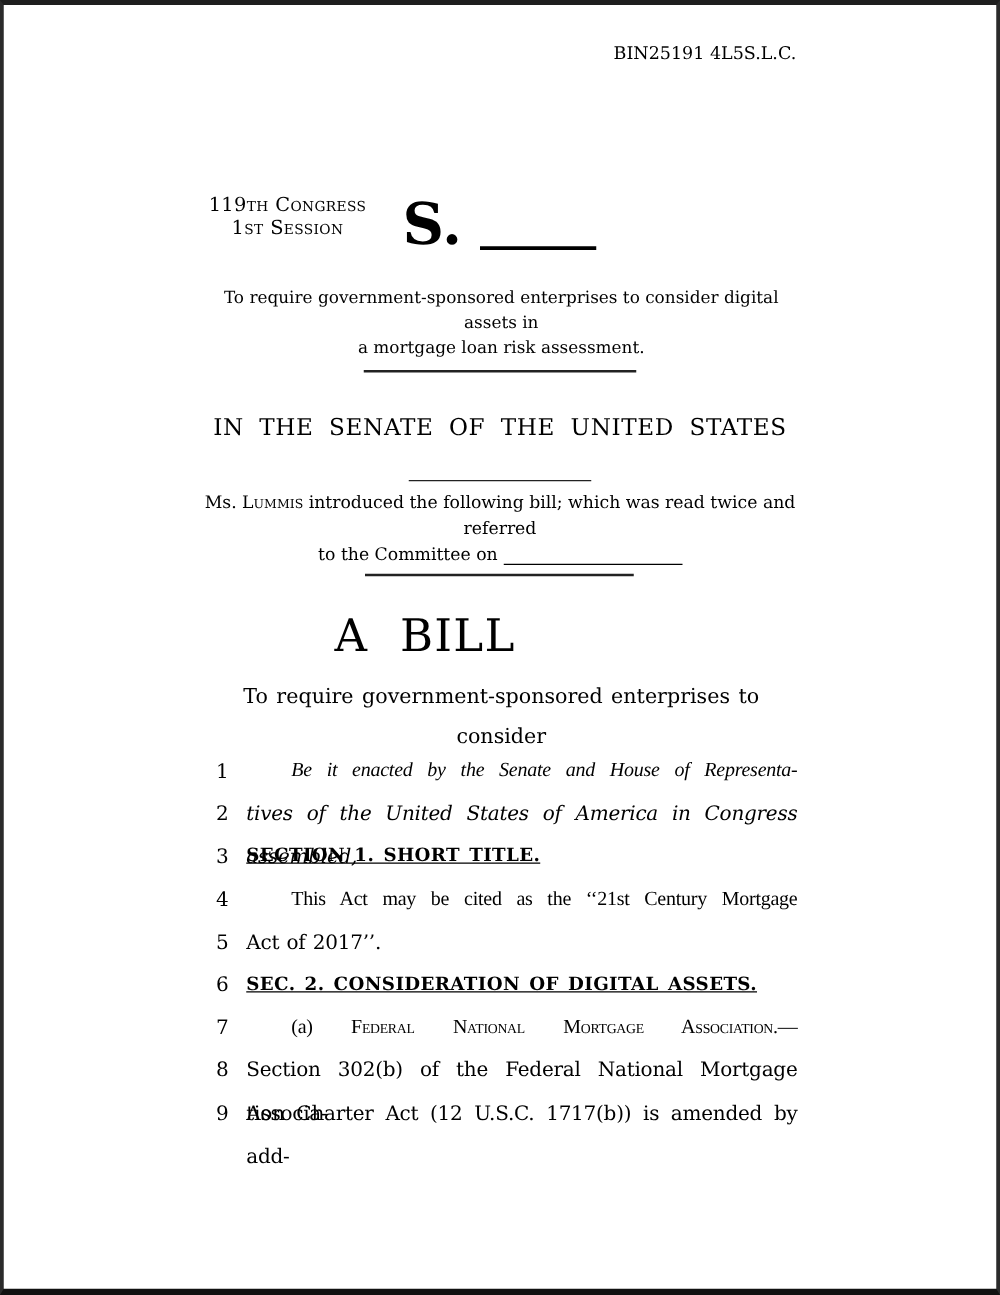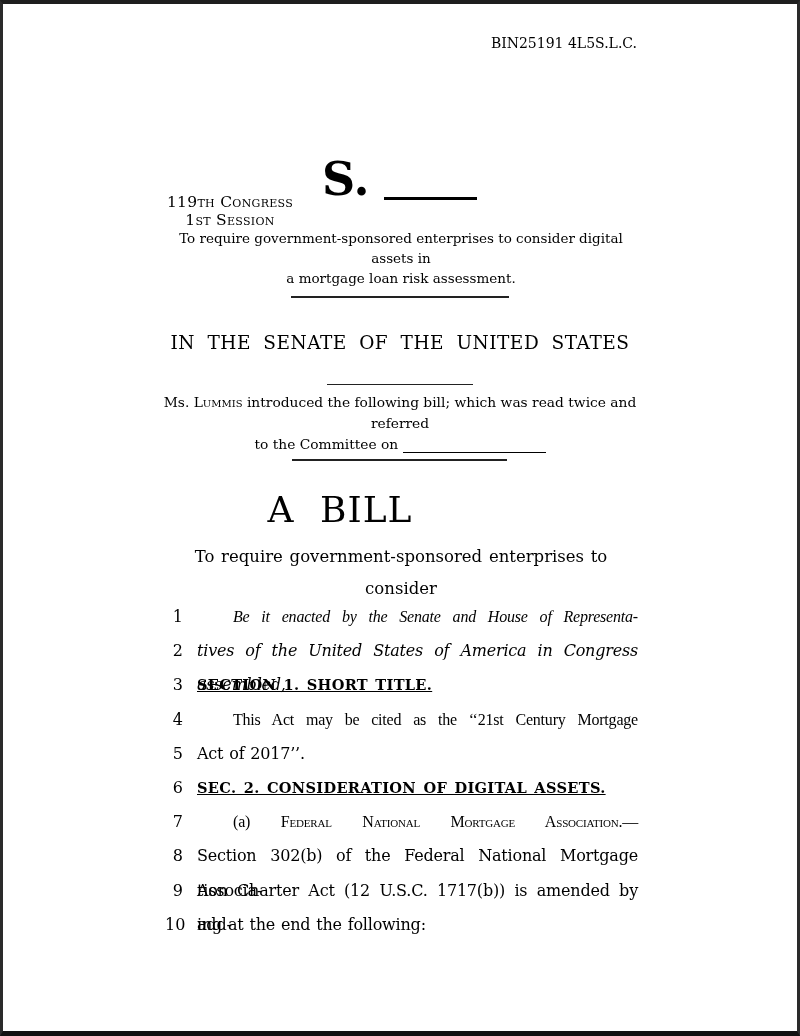--- a/index.html
+++ b/index.html
@@ -31,21 +31,20 @@
   .hdr {
     position:absolute; top:35px; left:165px; width:472px;
     display:flex; justify-content:flex-end;
     font-size:14px;
   }
   
   .congress {
     position:absolute; top:155px; left:160px; width:140px;
     text-align:center; font-size:15.5px; line-height:18px;
     letter-spacing:0.3px;
-    margin-top:38px;
   }
   .s-line {
     position:absolute; top:156px; left:322px;
     font-size:46px; font-weight:bold; line-height:46px;
     white-space:nowrap;
   }
   .s-line .blank { border-bottom-width:3px; vertical-align:-5px; margin-left:14px; }
   .preamble {
     position:absolute; top:228px; left:164px; width:474px;
     text-align:center; font-size:13.5px; line-height:20px;
@@ -152,17 +151,13 @@
       <div class="text justify indent"><span>(a) </span><span class="sc">Federal National Mortgage Association</span><span>.—</span></div>
     </div>
     <div class="line-row">
       <span class="num">8</span>
       <div class="text justify"><span>Section 302(b) of the Federal National Mortgage Associa-</span></div>
     </div>
     <div class="line-row">
       <span class="num">9</span>
       <div class="text justify"><span>tion Charter Act (12 U.S.C. 1717(b)) is amended by add-</span></div>
     </div>
-    <div class="line-row">
-      <span class="num">10</span>
-      <div class="text"><span>ing at the end the following:</span></div>
-    </div>
   </div>
 
 </body></html>

